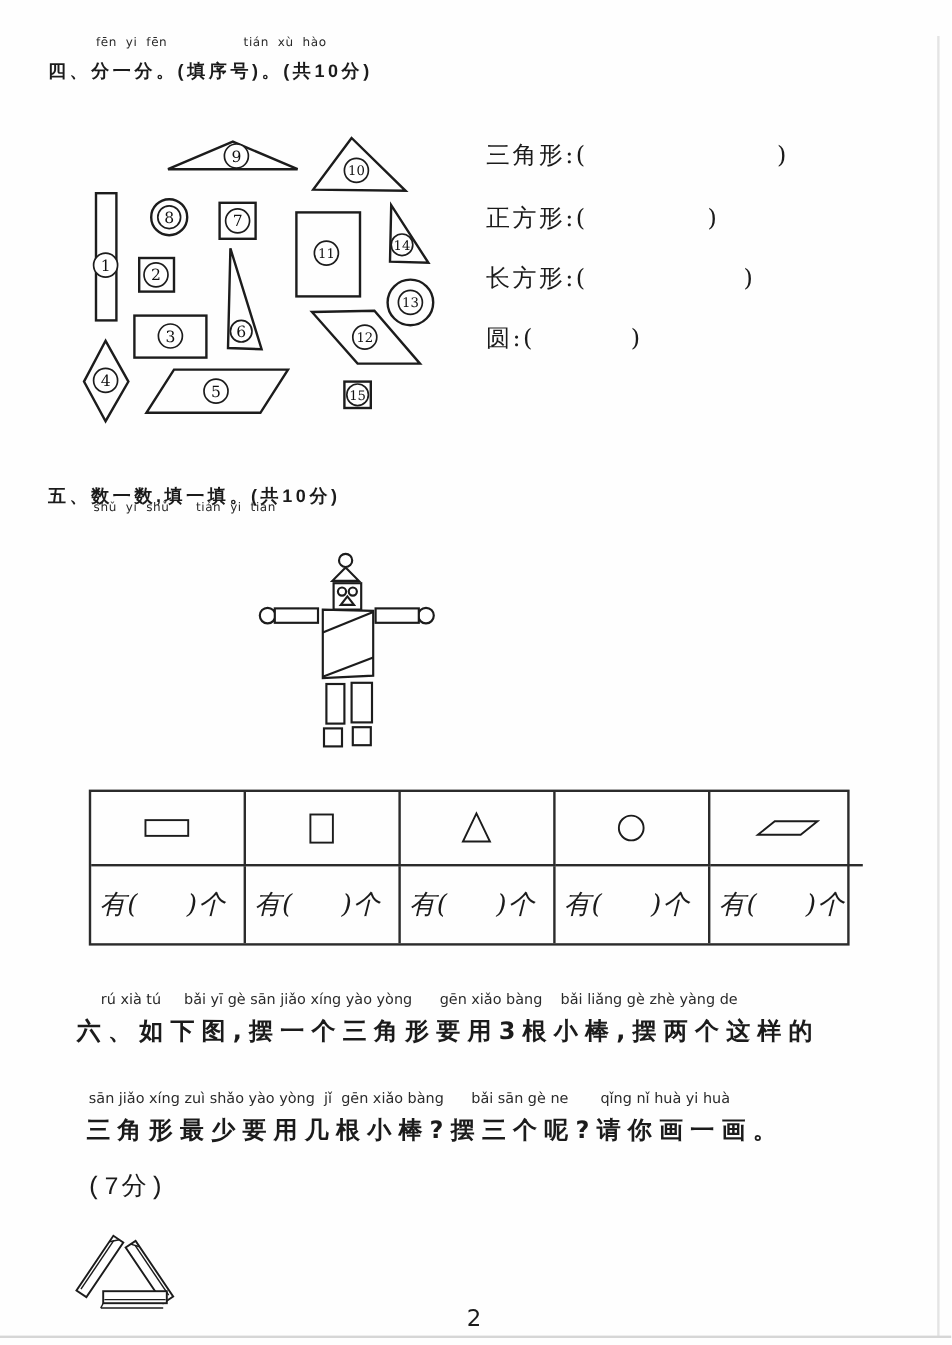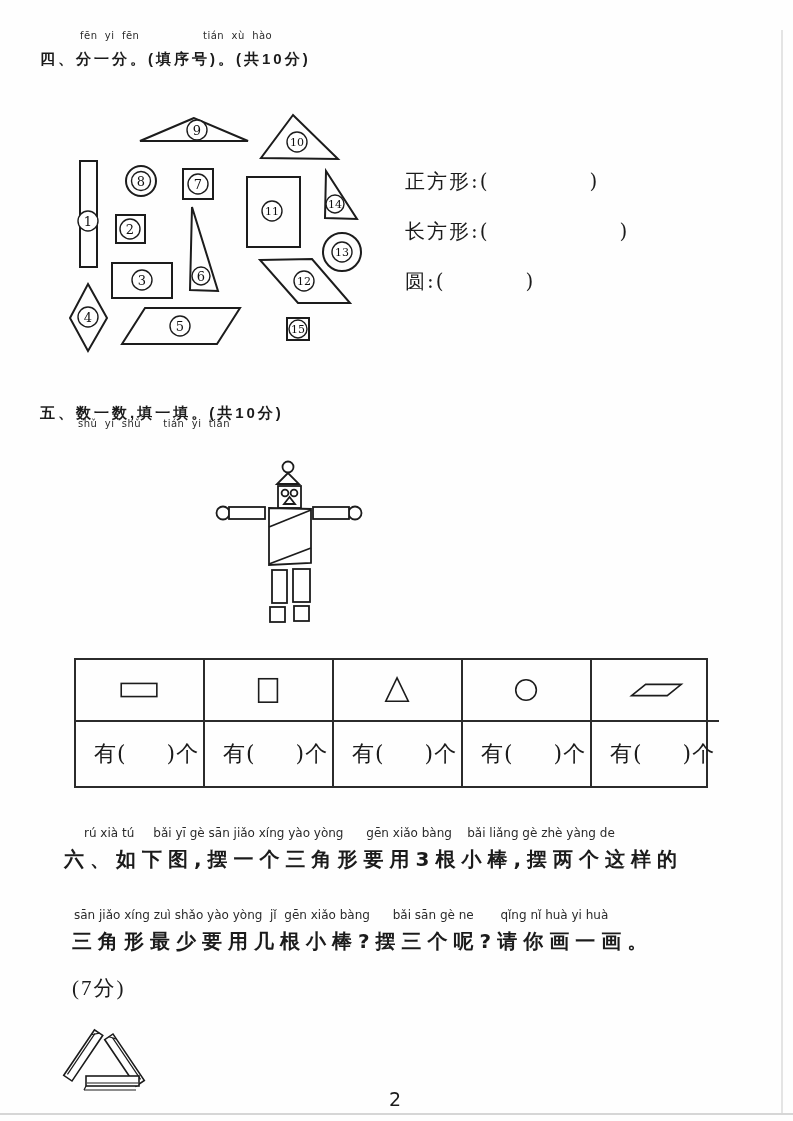--- a/index.html
+++ b/index.html
@@ -21,28 +21,28 @@
   .rl-open{fill:none;stroke:#1c1c1c;stroke-width:1.8;}
   .stick{fill:#ffffff;stroke:#1c1c1c;stroke-width:1.6;}
   .stick-line{fill:none;stroke:#1c1c1c;stroke-width:1.2;}
   
   #count-table{position:absolute;left:74px;top:658px;width:634px;height:130px;
      border:2px solid #2b2b2b;box-sizing:border-box;display:grid;
      grid-template-columns:repeat(5,1fr);grid-template-rows:62px 1fr;}
   .tcell{border-right:2px solid #2b2b2b;border-bottom:2px solid #2b2b2b;
      display:flex;align-items:center;justify-content:center;box-sizing:border-box;}
   .tcell.last{border-right:none;}
-  .tcell.bot{border-bottom:none;justify-content:flex-start;padding-left:18px;}
+  .tcell.bot{border-bottom:none;justify-content:flex-start;padding-left:7px;font-style:italic;}
   .count-txt{font-family:"DejaVu Serif",serif;font-size:22px;white-space:pre;letter-spacing:1px;}
   .glyph{fill:none;stroke:#1c1c1c;stroke-width:1.7;}
   
   .q6-line{font-size:20px;font-weight:700;letter-spacing:6px;white-space:pre;
            font-family:"DejaVu Sans",sans-serif;}
   .q6-pinyin{font-size:12px;color:#2a2a2a;white-space:pre;}
-  .score{font-family:Liberation Serif, serif;font-size:21px;letter-spacing:2px;}
+  .score{font-family:Liberation Mono, monospace;font-size:21px;letter-spacing:2px;}
   .pagenum{font-size:19px;}
   .scanline-v{position:absolute;left:781px;top:30px;width:2px;height:1084px;background:#e4e4e4;}
   .scanline-h{position:absolute;left:0;top:1113px;width:793px;height:2px;background:#d6d6d6;}
 </style>
 </head>
 <body>
 
 <div id="page">
 
   <span class="abs pinyin" style="left:80px;top:30px;">fēn  yi  fēn</span>
@@ -90,20 +90,23 @@
       <circle cx="342" cy="252" r="10" class="lblc"></circle>
       <text x="342" y="255.96" class="lblt" font-size="11">13</text>
       <polygon points="326,171 325,218 357,219" class="shape"></polygon>
       <circle cx="335" cy="204" r="9" class="lblc"></circle>
       <text x="335" y="207.96" class="lblt" font-size="11">14</text>
       <rect x="287" y="318" width="22" height="22" class="shape"></rect>
       <circle cx="298" cy="329" r="9" class="lblc"></circle>
       <text x="298" y="332.96" class="lblt" font-size="11">15</text>
     </svg>
 
+  <div class="ans-row" style="top:116px;">
+    <span>三角形:(</span><span class="ans-gap" style="width:158px;"></span><span>)</span>
+  </div>
   <div class="ans-row" style="top:168px;">
     <span>正方形:(</span><span class="ans-gap" style="width:100px;"></span><span>)</span>
   </div>
   <div class="ans-row" style="top:218px;">
     <span>长方形:(</span><span class="ans-gap" style="width:130px;"></span><span>)</span>
   </div>
   <div class="ans-row" style="top:268px;">
     <span>圆:(</span><span class="ans-gap" style="width:80px;"></span><span>)</span>
   </div>
 

